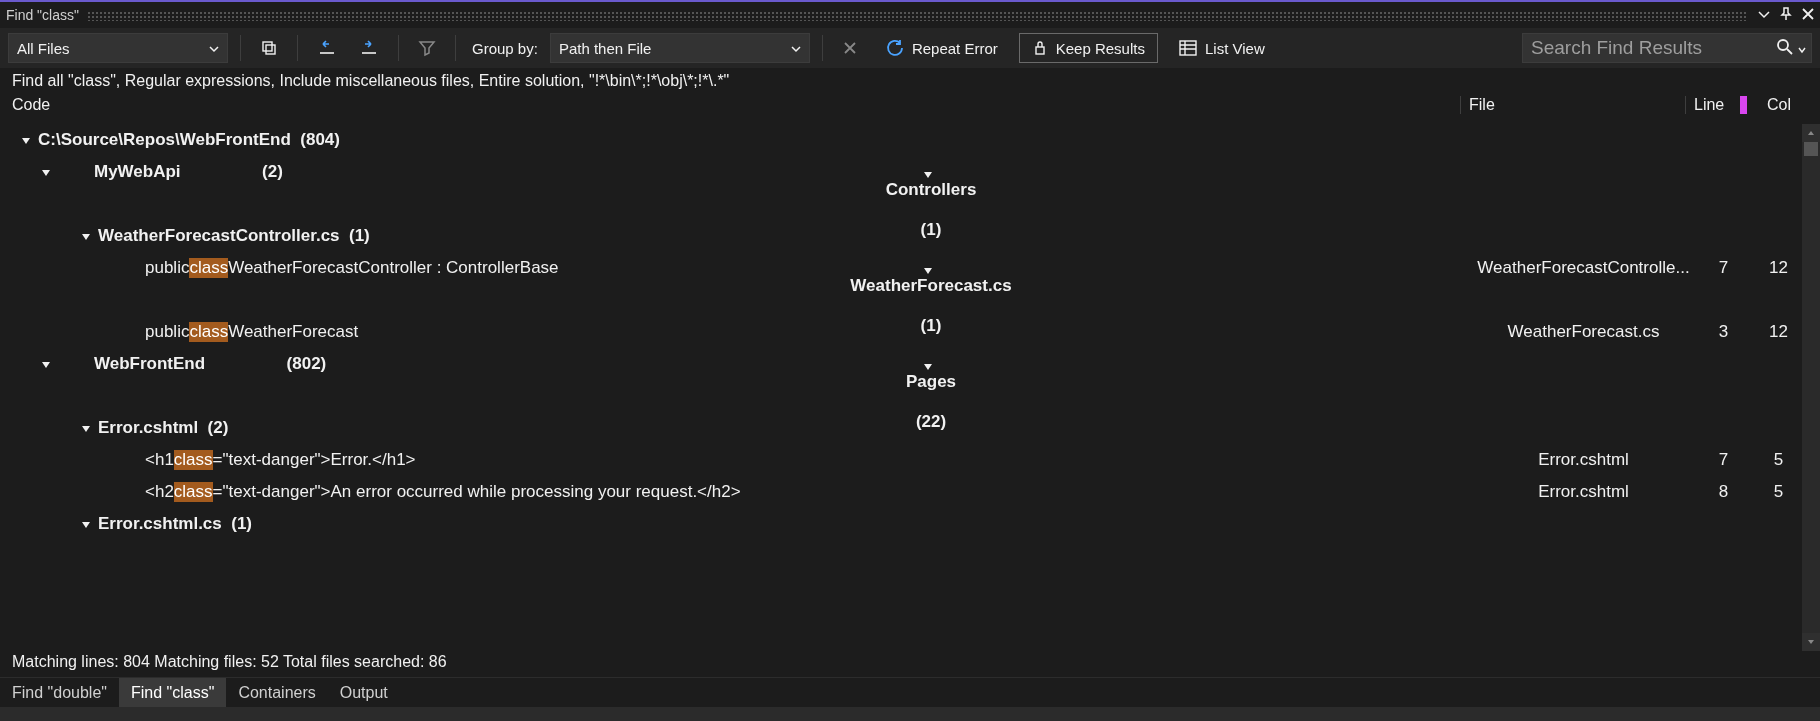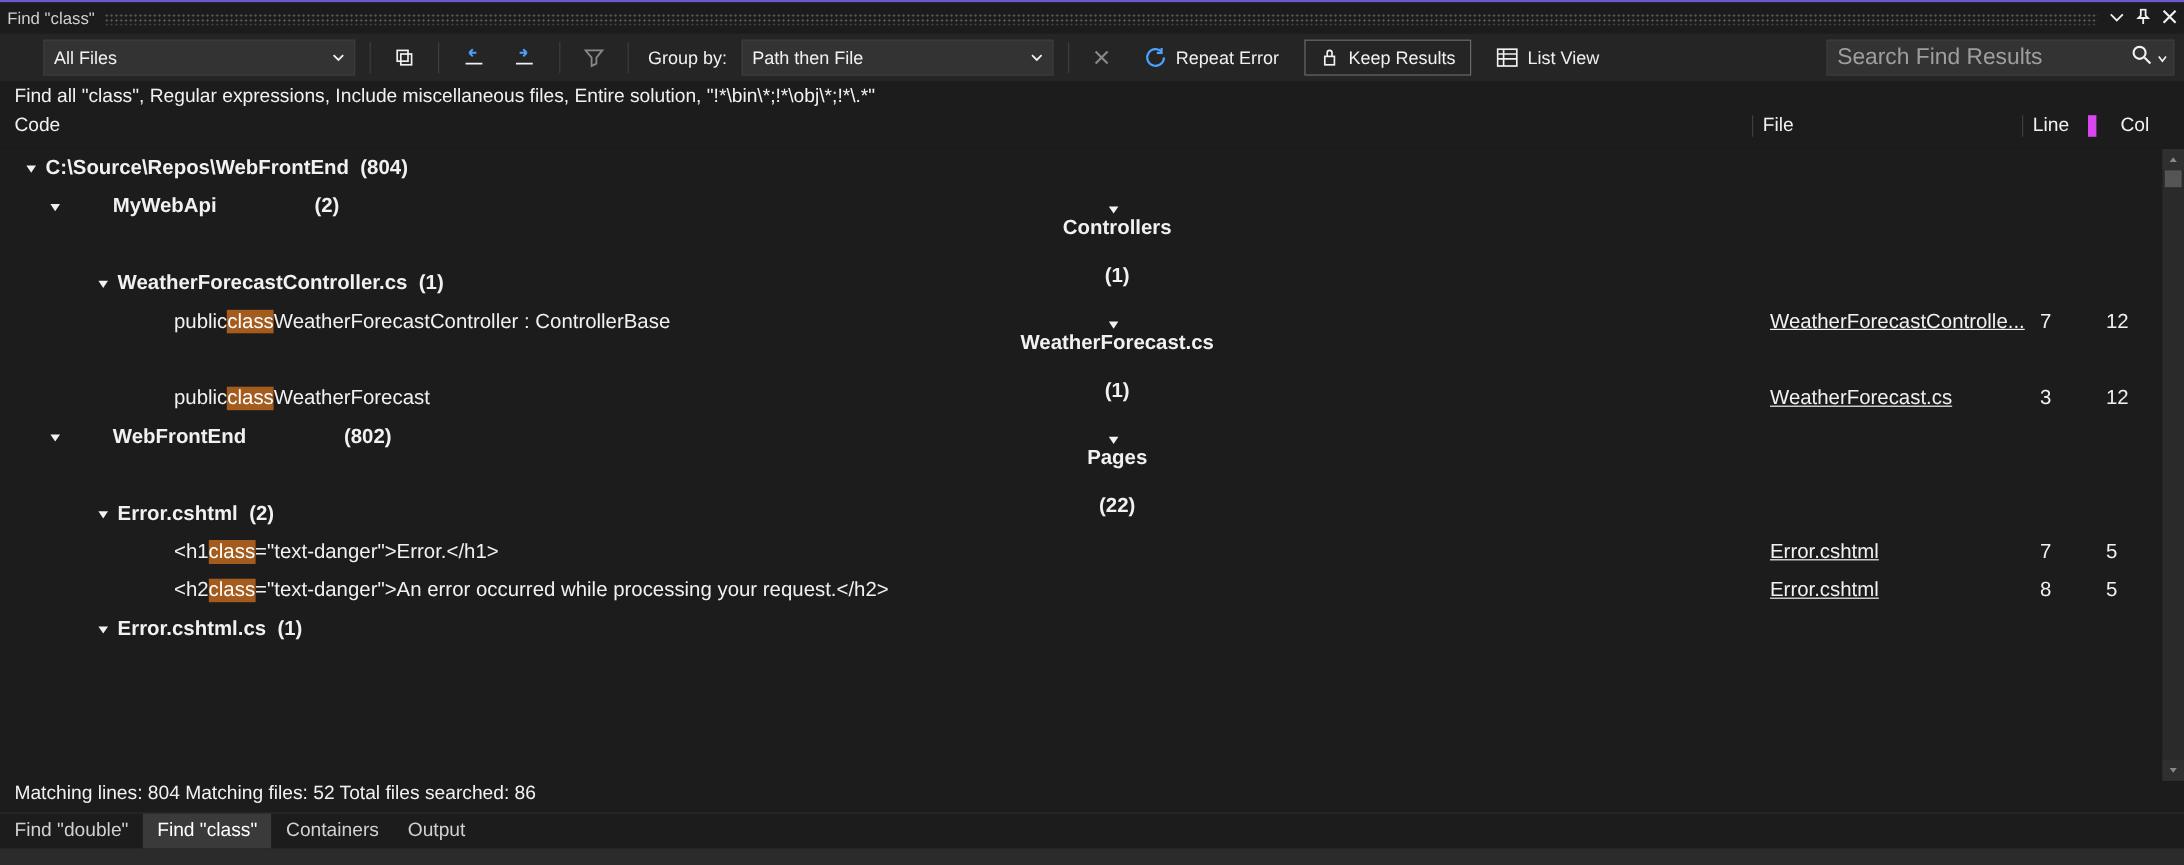--- a/index.html
+++ b/index.html
@@ -60,21 +60,21 @@
   .combo {
     display: flex;
     align-items: center;
     justify-content: space-between;
     background: #333333;
     border: 1px solid #3c3c3c;
     height: 30px;
     padding: 0 8px;
     color: #f1f1f1;
   }
-  .combo.all-files { width: 260px; margin-left: 28px; }
+  .combo.all-files { width: 220px; }
   .combo.groupby  { width: 260px; }
   .combo .chev { margin-left: auto; }
   .tool-btn {
     display: flex;
     align-items: center;
     justify-content: center;
     height: 30px;
     min-width: 30px;
     padding: 0 6px;
     border: 1px solid transparent;
@@ -134,30 +134,31 @@
   
   .results-wrap {
     position: relative;
     flex: 1;
     overflow: hidden;
     background: #1c1c1c;
   }
   .results {
     position: absolute; inset: 0 18px 0 0;
     overflow: hidden;
+    text-align: center;
   }
   .row {
     display: flex;
     align-items: center;
     height: 32px;
     font-size: 17px;
     white-space: nowrap;
   }
   .row .c-code { flex: 1; display: flex; align-items: center; overflow: hidden; }
-  .row .c-file { width: 225px; padding-left: 8px; overflow: hidden; text-overflow: ellipsis; text-decoration: underline; }
+  .row .c-file { width: 225px; padding-left: 8px; overflow: hidden; text-overflow: ellipsis; }
   .row .c-line { width: 55px;  padding-left: 8px; }
   .row .c-col  { width: 55px;  padding-left: 8px; }
 
   .tree-arrow {
     display: inline-block;
     width: 12px; height: 12px;
     margin-right: 6px;
   }
   .tree-arrow svg { display: block; }
   .group-label { font-weight: 600; }

